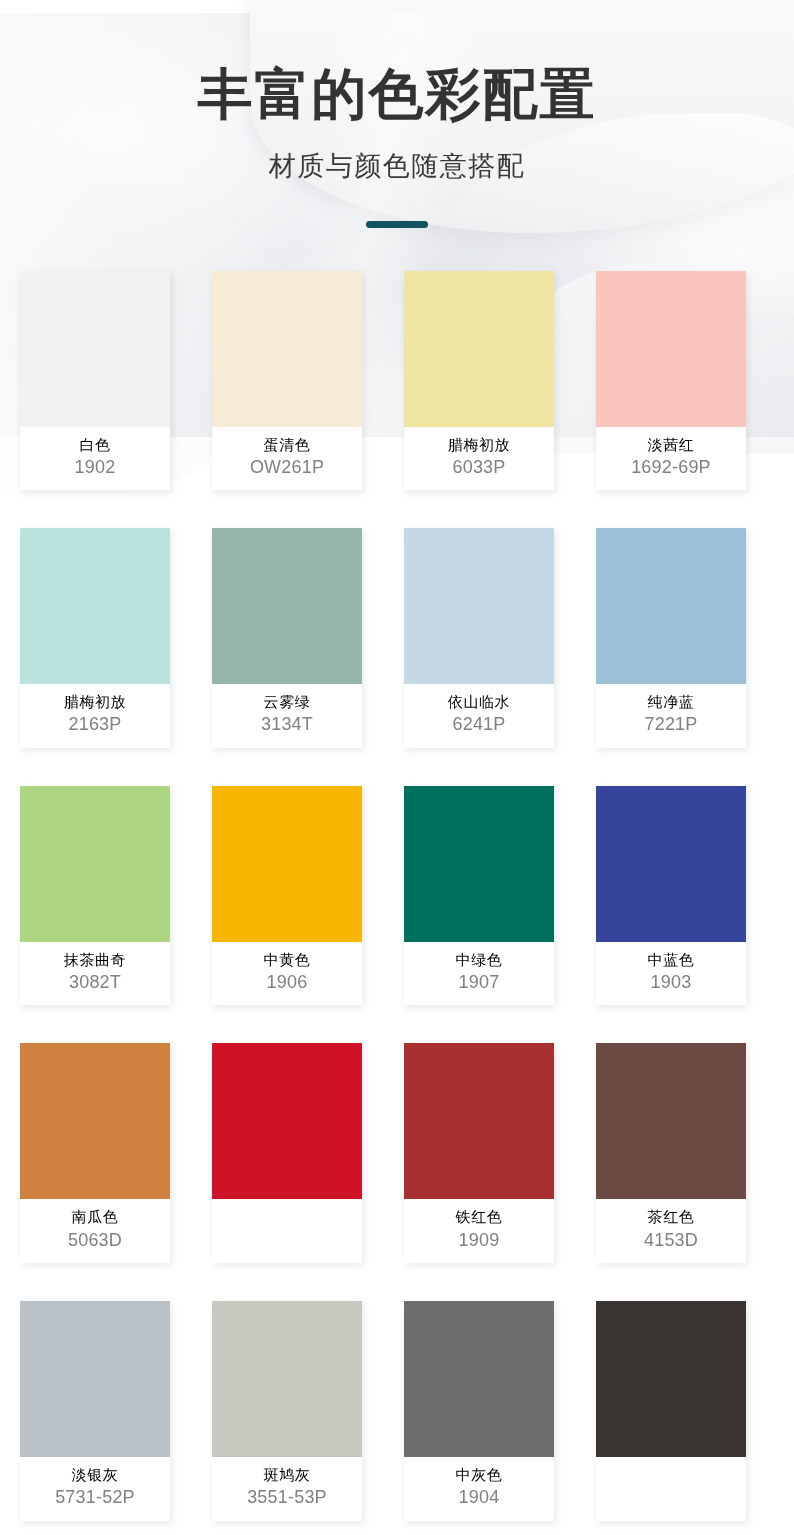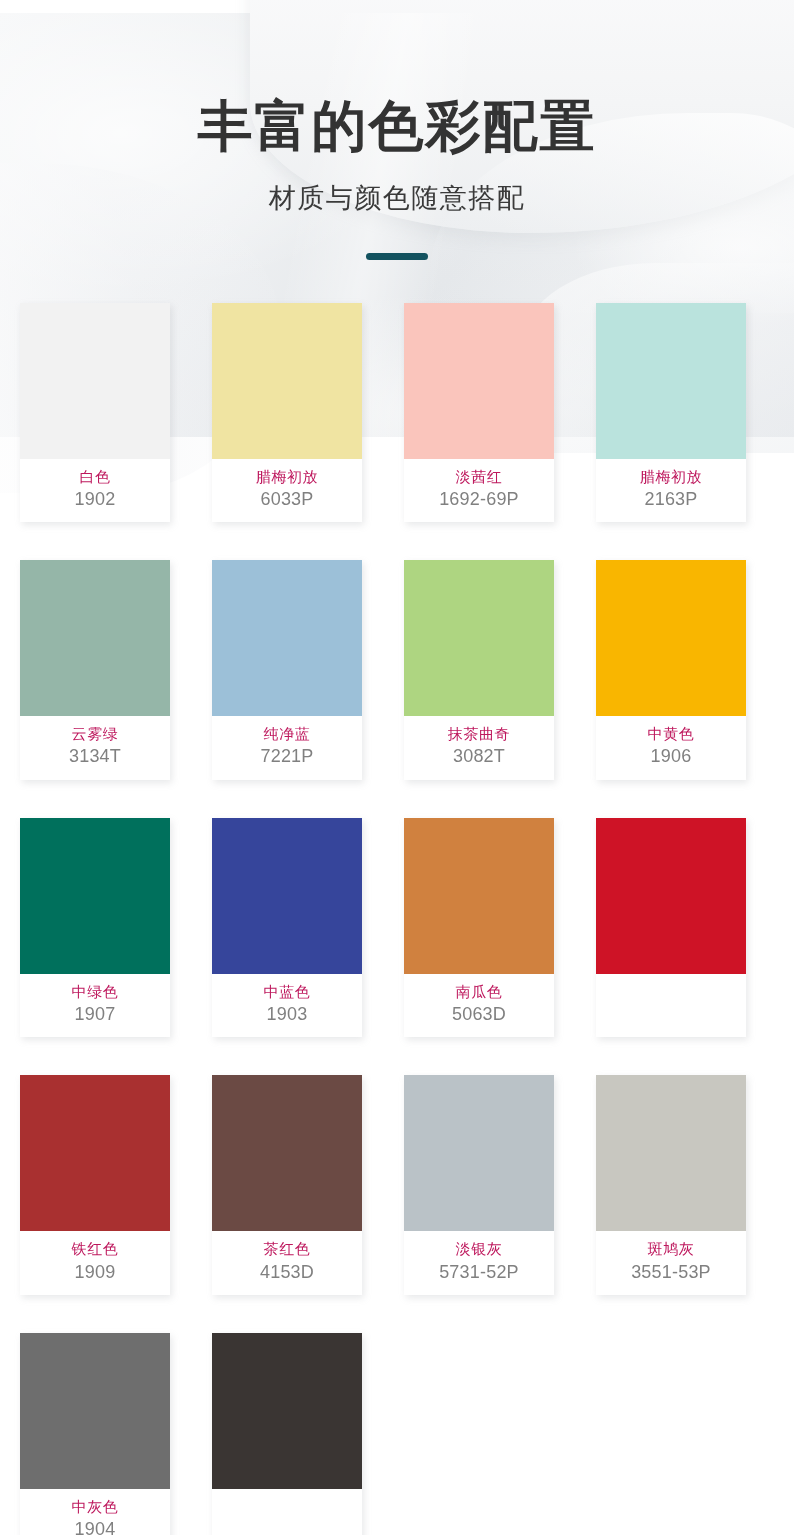--- a/index.html
+++ b/index.html
@@ -45,21 +45,21 @@
     position:absolute; left:520px; top:250px; width:300px; height:190px;
     background:linear-gradient(160deg,rgba(255,255,255,0.55) 0%,rgba(231,234,237,0.45) 100%);
     border-radius:45% 0 0 0;
   }
   .bg-sheen {
     position:absolute; left:0; top:13px; width:794px; height:424px;
     background:linear-gradient(100deg,rgba(255,255,255,0) 38%,rgba(255,255,255,0.45) 47%,rgba(255,255,255,0) 56%);
   }
 
   
-  #header { position:relative; z-index:3; padding-top:96px; text-align:center; }
+  #header { position:relative; z-index:3; padding-top:42px; text-align:center;margin-top:22px; }
   #page-title {
     font-size:55px; font-weight:bold; color:#333333;
     letter-spacing:2px; line-height:1.12;
   }
   #page-subtitle {
     margin-top:22px; font-size:27px; color:#3a3a3a;
     letter-spacing:1.5px; font-weight:normal;
   }
   #title-divider {
     margin:37px auto 0; width:62px; height:7px;
@@ -79,21 +79,21 @@
   }
   .swatch-card {
     width:150px; background:#ffffff;
     box-shadow:2px 3px 7px rgba(150,155,160,0.22);
   }
   .swatch-color { width:100%; height:156px; display:block; }
   .swatch-caption {
     padding:7px 2px 11px; text-align:center;
   }
   .swatch-name {
-    font-size:15px; color:#be185d; line-height:1.42; letter-spacing:0.6px;
+    font-size:15px; color:#000000; line-height:1.42; letter-spacing:0.6px;
   }
   .swatch-code {
     font-size:18px; color:#808080; line-height:1.35; letter-spacing:0.2px;
   }
 </style>
 </head>
 <body>
 
 <div id="bg-layer">
   <div class="bg-white-top"></div>
@@ -114,20 +114,27 @@
 
 <div id="swatch-grid">
     <div class="swatch-card">
       <div class="swatch-color" style="background: rgb(242, 242, 242);"></div>
       <div class="swatch-caption">
         <div class="swatch-name">白色</div>
         <div class="swatch-code">1902</div>
       </div>
     </div>
     <div class="swatch-card">
+      <div class="swatch-color" style="background: rgb(246, 236, 214);"></div>
+      <div class="swatch-caption">
+        <div class="swatch-name">蛋清色</div>
+        <div class="swatch-code">OW261P</div>
+      </div>
+    </div>
+    <div class="swatch-card">
       <div class="swatch-color" style="background: rgb(240, 228, 162);"></div>
       <div class="swatch-caption">
         <div class="swatch-name">腊梅初放</div>
         <div class="swatch-code">6033P</div>
       </div>
     </div>
     <div class="swatch-card">
       <div class="swatch-color" style="background: rgb(250, 197, 188);"></div>
       <div class="swatch-caption">
         <div class="swatch-name">淡茜红</div>
@@ -142,20 +149,27 @@
       </div>
     </div>
     <div class="swatch-card">
       <div class="swatch-color" style="background: rgb(149, 182, 168);"></div>
       <div class="swatch-caption">
         <div class="swatch-name">云雾绿</div>
         <div class="swatch-code">3134T</div>
       </div>
     </div>
     <div class="swatch-card">
+      <div class="swatch-color" style="background: rgb(197, 216, 229);"></div>
+      <div class="swatch-caption">
+        <div class="swatch-name">依山临水</div>
+        <div class="swatch-code">6241P</div>
+      </div>
+    </div>
+    <div class="swatch-card">
       <div class="swatch-color" style="background: rgb(156, 192, 216);"></div>
       <div class="swatch-caption">
         <div class="swatch-name">纯净蓝</div>
         <div class="swatch-code">7221P</div>
       </div>
     </div>
     <div class="swatch-card">
       <div class="swatch-color" style="background: rgb(174, 213, 129);"></div>
       <div class="swatch-caption">
         <div class="swatch-name">抹茶曲奇</div>

